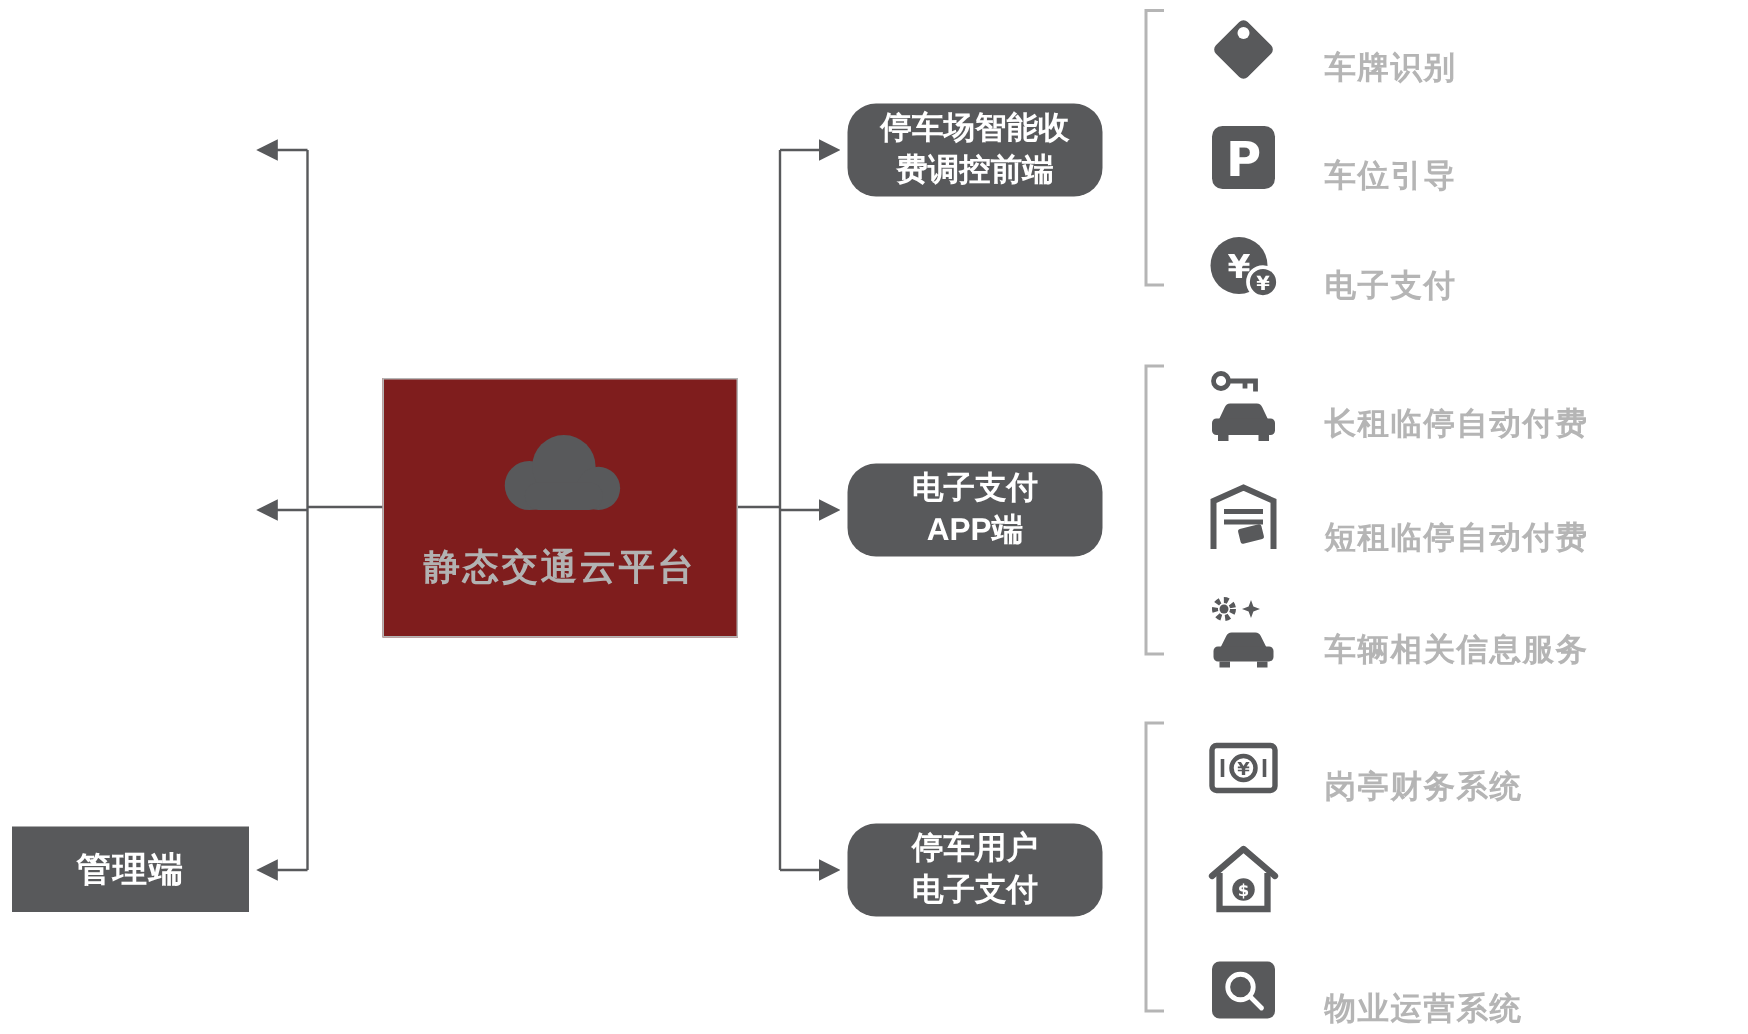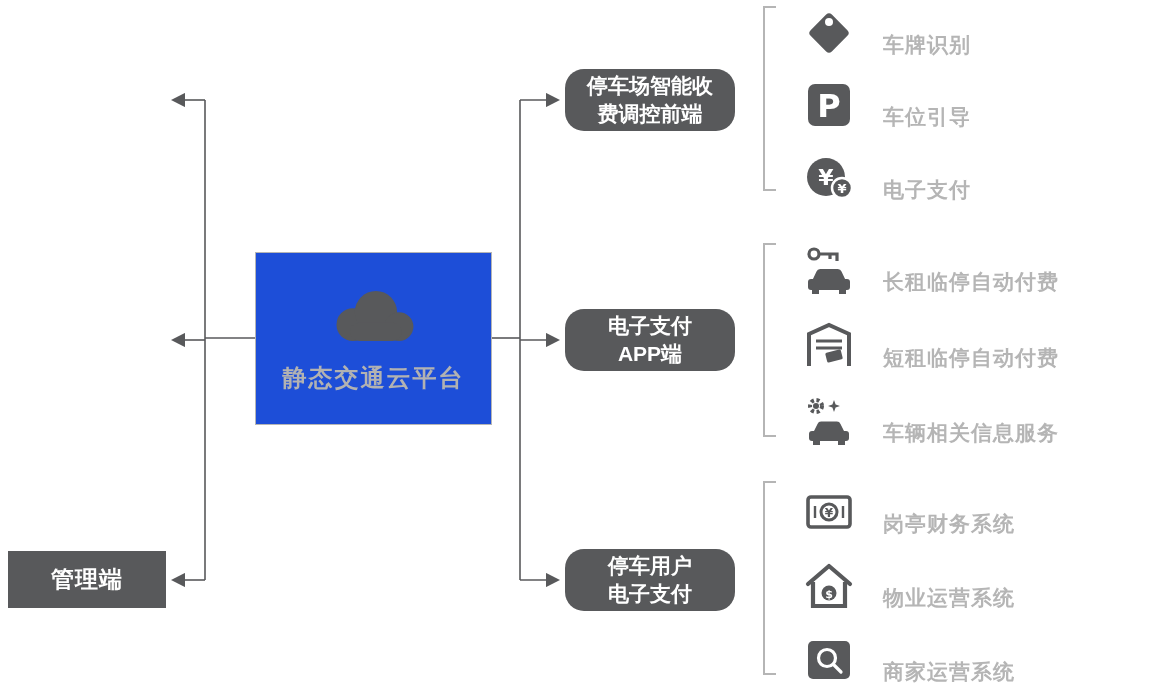--- a/index.html
+++ b/index.html
@@ -9,21 +9,21 @@
   .connectors { position: absolute; left: 0; top: 0; }
 
   .node { position: absolute; background: #58595b; color: #ffffff; display: flex;
           align-items: center; justify-content: center; font-weight: bold; }
   .node.left  { left: 8px;  width: 158px; height: 57px; font-size: 23px; letter-spacing: 1px; }
   .node.right { left: 565px; width: 170px; height: 62px; font-size: 21px;
                 flex-direction: column; line-height: 28px; text-align: center; border-radius: 19px; }
 
   .center-box { position: absolute; left: 255px; top: 252px; width: 237px; height: 173px;
                 border: 1px solid #b5b5b5; display: flex; flex-direction: column;
-                align-items: center; justify-content: center; gap: 10px; background: #1d4ed8; }
+                align-items: center; justify-content: center; gap: 10px; background: #7f1d1d; }
   .center-label { color: #b2b2b2; font-size: 24px; font-weight: bold; letter-spacing: 2px; }
 
   .feature { position: absolute; left: 803px; display: flex; align-items: flex-end;
              gap: 28px; height: 56px; }
   .ficon { width: 52px; height: 52px; flex: 0 0 52px; display: inline-block; }
   .ficon svg { width: 100%; height: 100%; display: block; }
   .flabel { color: #b5b5b5; font-size: 21px; font-weight: bold; letter-spacing: 1px; white-space: nowrap; }
 </style>
 </head>
 <body>
@@ -173,26 +173,25 @@
   </div>
   <div class="feature" style="top:556px">
     <span class="ficon">
       <svg viewBox="0 0 52 52">
         <path d="M5 24 L26 6 L47 24" fill="none" stroke="#58595b" stroke-width="4.2" stroke-linecap="round" stroke-linejoin="round"></path>
         <path d="M10 22 V46 H42 V22" fill="none" stroke="#58595b" stroke-width="4.2"></path>
         <circle cx="26" cy="33" r="7.5" fill="#58595b"></circle>
         <text x="26" y="37.5" font-size="11" font-weight="bold" fill="#ffffff" text-anchor="middle" font-family="DejaVu Sans, sans-serif">$</text>
       </svg>
     </span>
-    <span class="flabel">物业运营系统</span>
   </div>
   <div class="feature" style="top:630px">
     <span class="ficon">
       <svg viewBox="0 0 52 52">
         <rect x="5" y="7" width="42" height="38" rx="5" fill="#58595b"></rect>
         <circle cx="24" cy="24" r="8.5" fill="none" stroke="#ffffff" stroke-width="3.2"></circle>
         <path d="M30.5 30.5 L38 38" stroke="#ffffff" stroke-width="3.2" stroke-linecap="round"></path>
       </svg>
     </span>
-    <span class="flabel">商家运营系统</span>
+    <span class="flabel">物业运营系统</span>
   </div>
 
 </div>
 
 </body></html>

